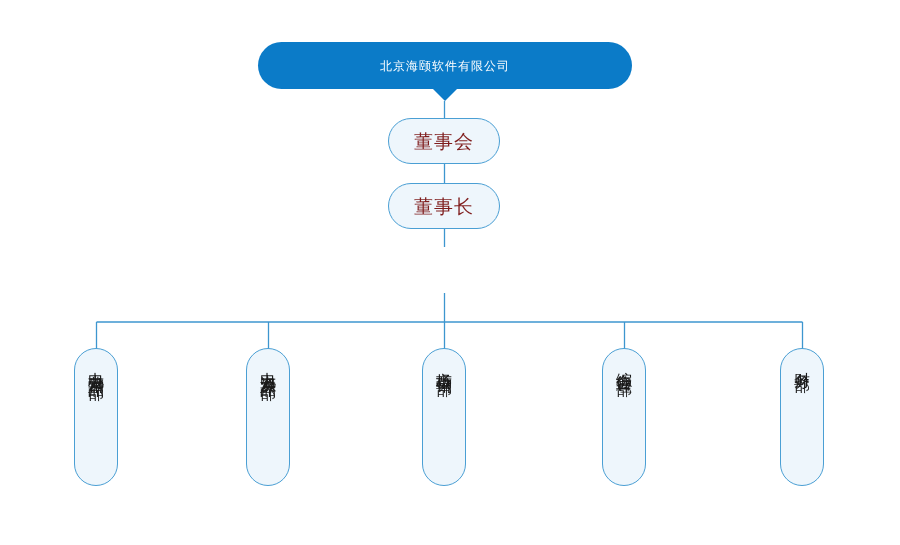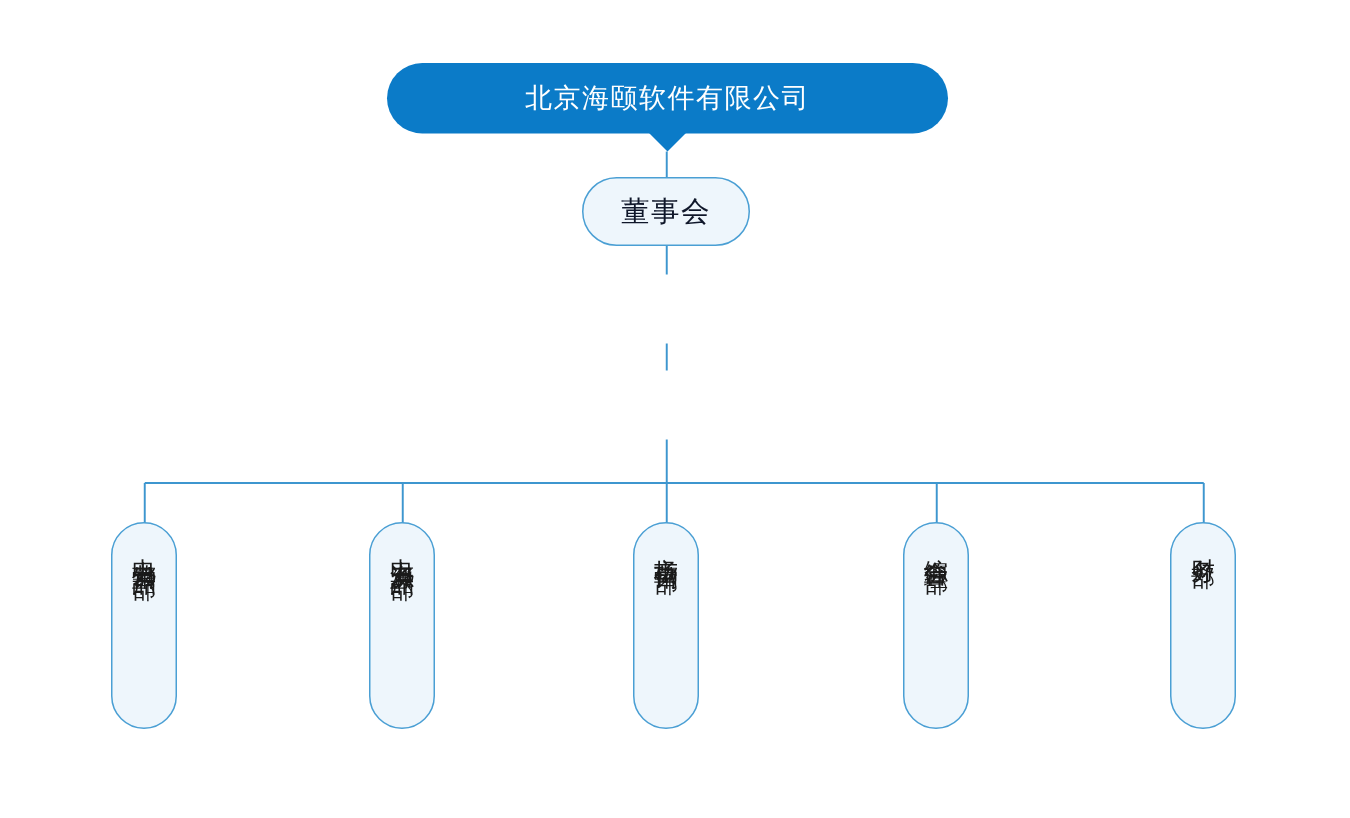--- a/index.html
+++ b/index.html
@@ -36,21 +36,21 @@
     height: 47px;
     border-radius: 24px;
     background: #0b7bc8;
     display: flex;
     align-items: center;
     justify-content: center;
     box-sizing: border-box;
   }
   .banner-label {
     color: #ffffff;
-    font-size: 18px;
+    font-size: 12px;
     letter-spacing: 1px;
     line-height: 1;
     white-space: nowrap;
   }
   .banner-notch {
     position: absolute;
     left: 432px;
     top: 88px;
     width: 0;
     height: 0;
@@ -70,21 +70,21 @@
     justify-content: center;
   }
   .node.chain {
     width: 112px;
     height: 46px;
     left: 388px;
     border-radius: 23px;
   }
   .node.chain .node-label {
     font-size: 19px;
-    color: #0f172a;
+    color: #7f1d1d;
     letter-spacing: 1px;
     line-height: 1;
     white-space: nowrap;
   }
 
   
   .node.dept {
     width: 44px;
     height: 138px;
     top: 348px;
@@ -130,20 +130,23 @@
   </svg>
 
   <div class="banner">
     <span class="banner-label">北京海颐软件有限公司</span>
   </div>
   <div class="banner-notch"></div>
 
   <div class="node chain" style="top:118px;">
     <span class="node-label">董事会</span>
   </div>
+  <div class="node chain" style="top:183px;">
+    <span class="node-label">董事长</span>
+  </div>
 
   <div class="node dept" style="left:74px;">
     <span class="node-label">电力营销产品部</span>
   </div>
   <div class="node dept" style="left:246px;">
     <span class="node-label">电力资源产品部</span>
   </div>
   <div class="node dept" style="left:422px;">
     <span class="node-label">市场营销部</span>
   </div>

